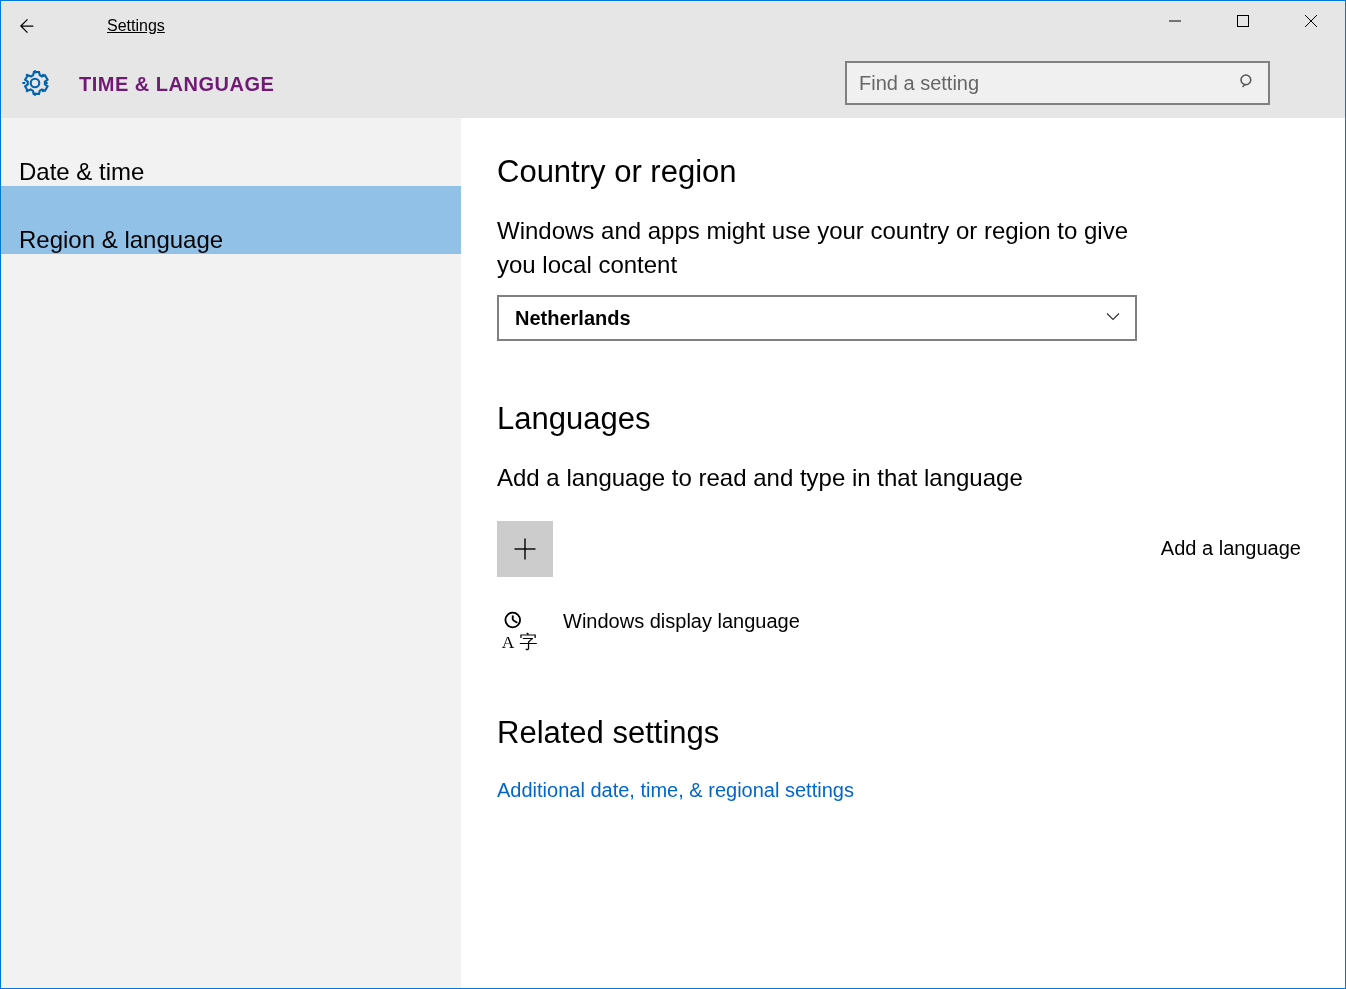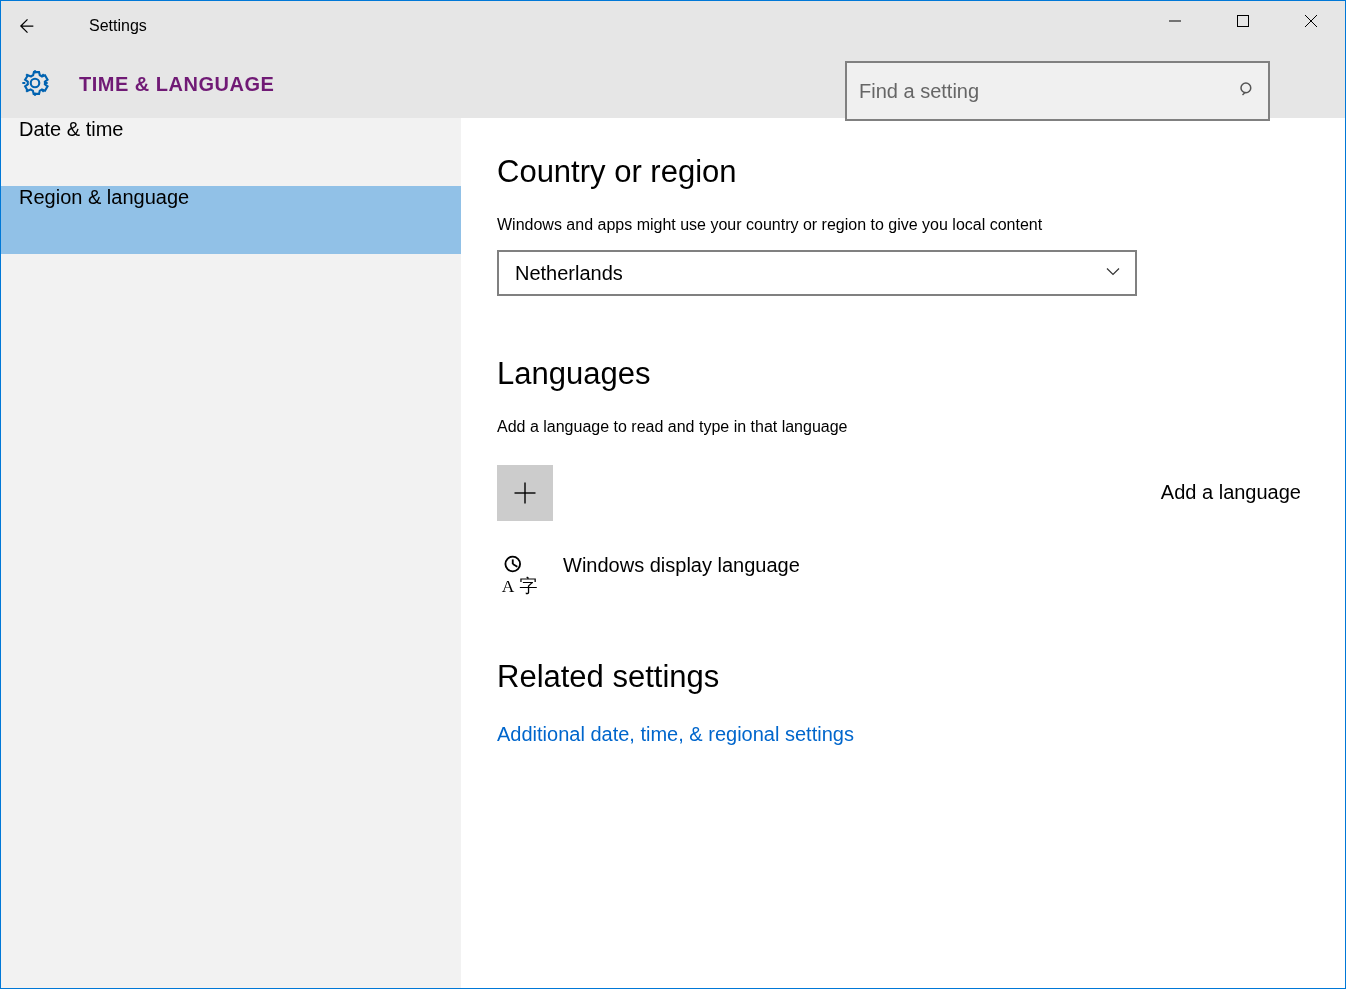--- a/index.html
+++ b/index.html
@@ -23,21 +23,22 @@
     height: 50px;
     display: flex;
     align-items: center;
     justify-content: center;
     cursor: pointer;
   }
   .back-btn svg { width: 20px; height: 20px; }
   .window-title {
     font-size: 16px;
     color: #000;
-    margin-left: 40px;
+    margin-left: 58px;
+    text-decoration: underline;
   }
   .win-controls {
     position: absolute;
     right: 0;
     top: 0;
     display: flex;
   }
   .win-ctrl {
     width: 68px;
     height: 40px;
@@ -64,21 +65,21 @@
     font-size: 20px;
     font-weight: 700;
     letter-spacing: 0.5px;
     color: #701a75;
   }
   .search-box {
     position: absolute;
     right: 75px;
     top: 10px;
     width: 425px;
-    height: 60px;
+    height: 44px;
     border: 2px solid #808080;
     background: #f0f0f0;
     display: flex;
     align-items: center;
     padding: 0 12px;
     margin-left: 32px;
   }
   .search-box input {
     flex: 1;
     border: none;
@@ -95,60 +96,61 @@
     height: calc(100% - 117px);
   }
   .sidebar {
     width: 460px;
     background: #f2f2f2;
     padding-top: 0;
   }
   .sidebar-item {
     height: 68px;
     display: flex;
-    align-items: flex-start;
+    align-items: flex-end;
     padding: 0 18px;
-    font-size: 20px;
+    font-size: 24px;
     cursor: pointer;
     color: #000;
   }
   .sidebar-item.active {
     background: #91c1e7;
   }
   .main {
     flex: 1;
     background: #fff;
     padding: 36px 44px 36px 36px;
     overflow-y: auto;
   }
   .section-title {
     font-size: 31px;
     font-weight: 400;
     color: #000;
     margin-bottom: 24px;
   }
   .section-desc {
-    font-size: 16px;
+    font-size: 24px;
     color: #000;
     margin-bottom: 14px;
     line-height: 1.4;
     max-width: 640px;
   }
   .dropdown {
     width: 640px;
     height: 46px;
     border: 2px solid #808080;
     background: #fff;
     display: flex;
     align-items: center;
     padding: 0 16px;
     font-size: 20px;
     cursor: pointer;
     position: relative;
     margin-bottom: 60px;
+    font-weight: bold;
   }
   .dropdown .chevron {
     position: absolute;
     right: 14px;
     top: 50%;
     transform: translateY(-50%);
   }
   .dropdown .chevron svg { width: 16px; height: 16px; }
   .add-lang-row {
     display: flex;

